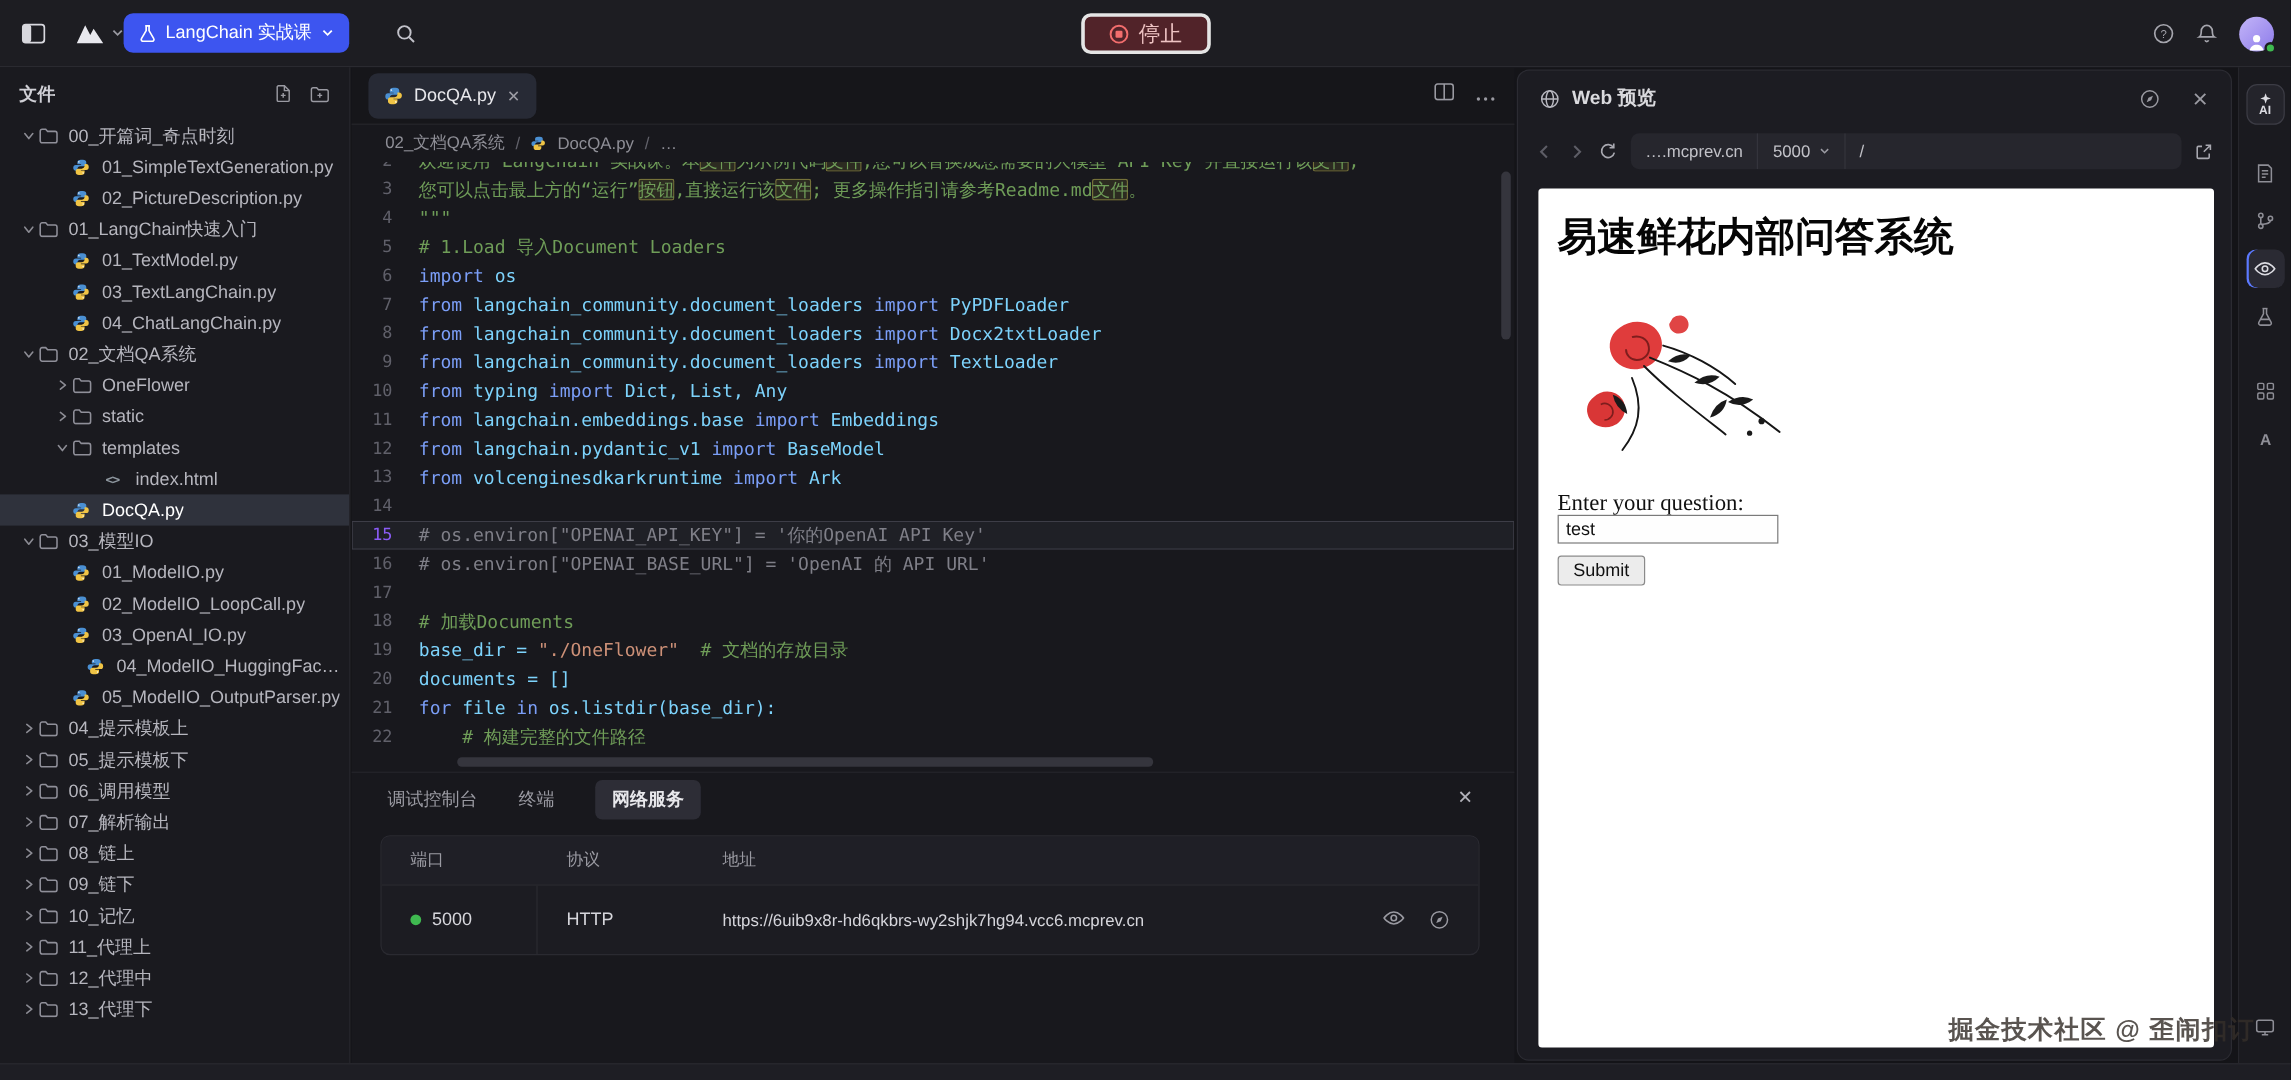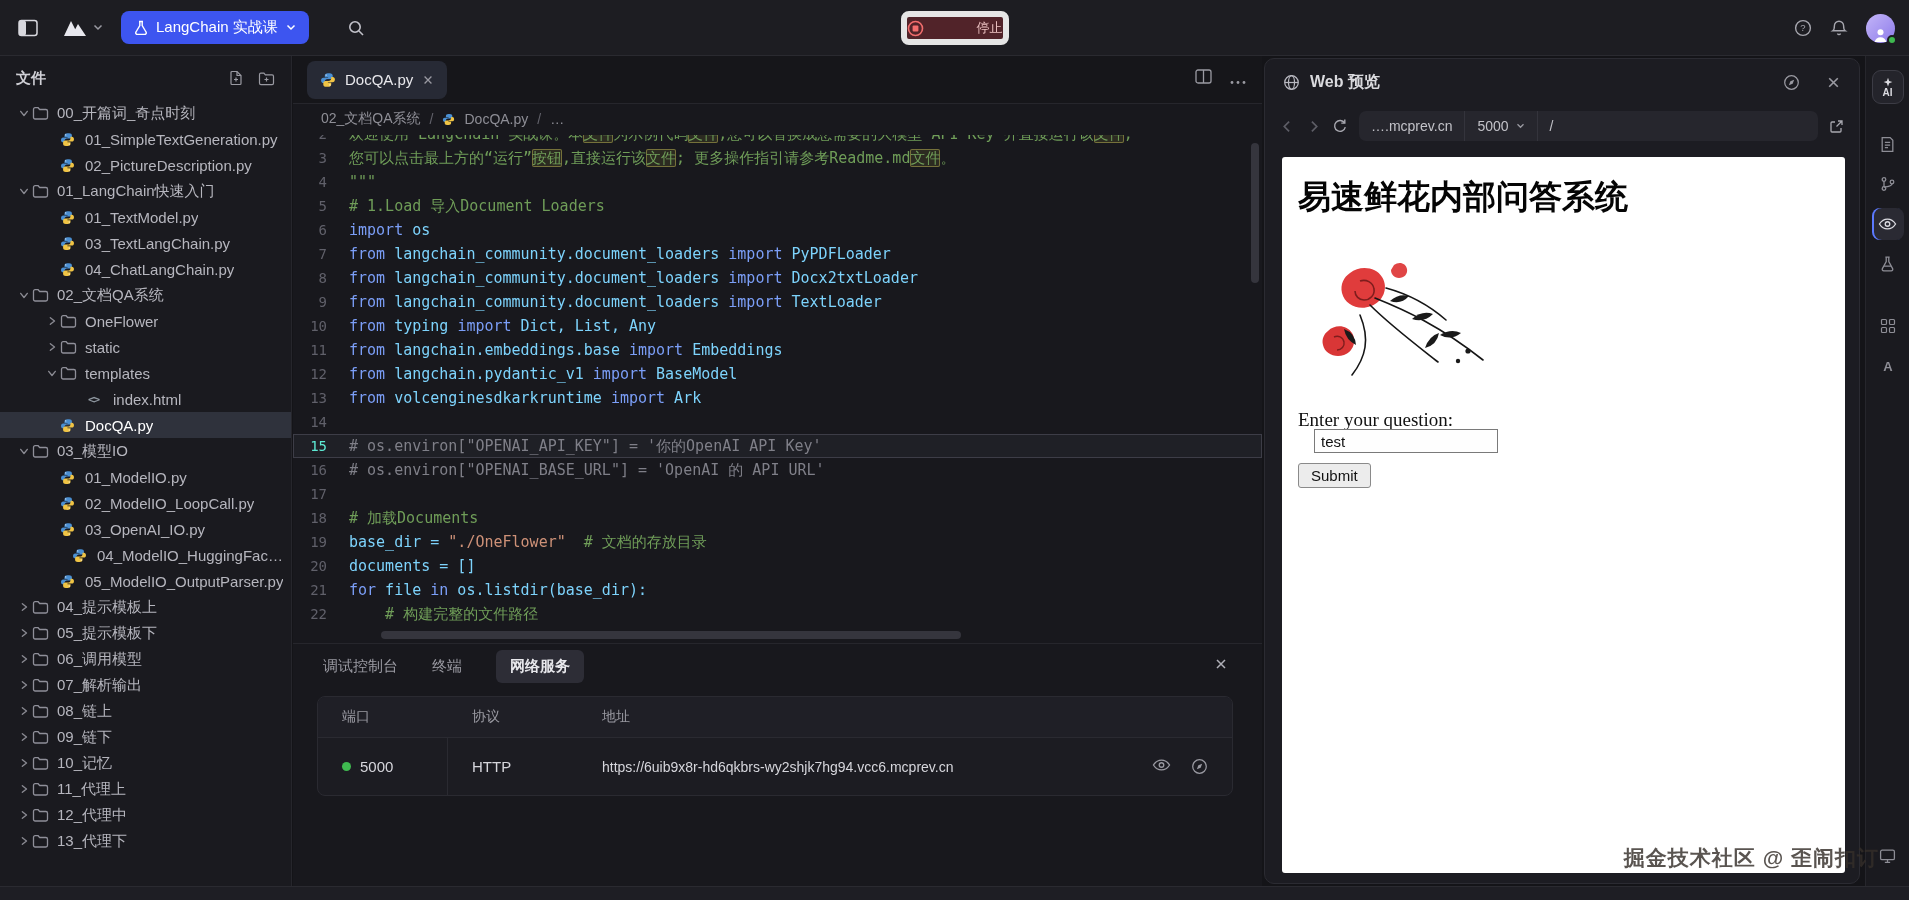--- a/index.html
+++ b/index.html
@@ -8,27 +8,27 @@
   .app { position:relative; width:1909px; height:900px; overflow:hidden;
          background:#141418; color:#d8d8dc;
          font-family:"Liberation Sans","DejaVu Sans",sans-serif; }
 
   
   .topbar { position:absolute; left:0; top:0; right:0; height:56px; background:#1d1d22;
             border-bottom:1px solid #2a2a30; display:flex; align-items:center; z-index:5; }
   .tb-toggle { margin-left:18px; display:flex; cursor:pointer; }
   .tb-logo { margin-left:24px; display:flex; align-items:center; }
   .tb-logochev { margin-left:5px; color:#9a9aa2; display:flex; }
-  .badge { margin-left:18px; height:33px; background:#3d55f0; border-radius:8px; color:#fff;
+  .badge { height:33px; background:#3d55f0; border-radius:8px; color:#fff;
            display:flex; align-items:center; gap:8px; padding:0 13px; font-size:15px; font-weight:500; }
   .tb-search { margin-left:38px; display:flex; }
   .stopbtn { position:absolute; left:50%; top:11px; transform:translateX(-50%);
-             min-width:108px; height:34px; background:#512329; border:6px solid #e5e5e5; border-radius:8px;
-             display:flex; align-items:center; justify-content:space-between; gap:8px;
-             color:#eec3c3; font-size:13px; cursor:pointer; }
+             min-width:108px; height:34px; background:#512329; border:3px solid #e5e5e5; border-radius:8px;
+             display:flex; align-items:center; justify-content:center; gap:8px;
+             color:#eec3c3; font-size:18px; cursor:pointer; }
   .top-right { position:absolute; right:14px; top:0; height:56px; display:flex; align-items:center; gap:18px; }
   .avatar { width:29px; height:29px; border-radius:50%; background:linear-gradient(135deg,#c3b5f8,#8d7bea);
             display:flex; align-items:flex-end; justify-content:center; position:relative; overflow:visible; }
   .avatar .dot { position:absolute; right:-2px; bottom:-2px; width:10px; height:10px; background:#3fb950;
                  border:2px solid #1d1d22; border-radius:50%; }
 
   
   .sidebar { position:absolute; left:0; top:56px; width:292px; bottom:14px; background:#1a1a1f;
              border-right:1px solid #26262c; overflow:hidden; }
   .side-head { height:44px; display:flex; align-items:center; padding:0 16px; }
@@ -56,21 +56,21 @@
   .breadcrumb .bsep { color:#62626b; }
   .breadcrumb .bicon { display:flex; }
 
   
   .codewrap { position:absolute; left:0; right:0; top:79px; bottom:243px; overflow:hidden; }
   .cline { display:flex; height:24px; line-height:24px;
            font-family:"DejaVu Sans Mono","Liberation Mono",monospace; font-size:15px; }
   .cline.clip { margin-top:-13px; }
   .cline.active { background:rgba(130,140,170,.07); box-shadow:inset 0 0 0 1px #3d3d47; }
   .lnum { width:56px; flex:none; text-align:right; padding-right:22px; color:#60606a; font-size:14px; }
-  .cline.active .lnum { color:#5eead4; }
+  .cline.active .lnum { color:#8b5cf6; }
   .lcontent { white-space:pre; }
   .tk-n  { color:#7dd3fc; }
   .tk-k  { color:#7b9ef7; }
   .tk-s  { color:#ce9178; }
   .tk-c  { color:#6f9d58; }
   .tk-cg { color:#7f7f88; }
   .boxed { box-shadow:inset 0 0 0 1px #75713a; background:rgba(120,115,50,.22); border-radius:2px; }
   .vthumb { position:absolute; right:3px; top:8px; width:8px; height:140px; background:#35353d; border-radius:4px; }
   .hthumb { position:absolute; left:88px; bottom:4px; width:580px; height:8px; background:#35353d; border-radius:4px; }
 
@@ -114,21 +114,21 @@
   .seg + .seg { border-left:1px solid #34343c; }
   .seg.grow { flex:1; }
   .pv-page { position:absolute; left:17px; right:14px; top:98px; bottom:10px; background:#ffffff;
              border-radius:3px; overflow:hidden; color:#111;
              font-family:"Liberation Serif","DejaVu Serif",serif; }
   .pv-h1 { margin:18px 0 0 16px; font-size:33px; font-weight:700; color:#050505; }
   .flower { position:absolute; left:8px; top:86px; }
   .q-label { position:absolute; left:16px; top:252px; font-size:19px; }
   .q-input { position:absolute; left:16px; top:272px; width:184px; height:24px;
              border:1px solid #7a7a7a; background:#fefefe; padding:1px 6px; color:#111;
-             font:15px "Liberation Sans",sans-serif;margin-left:16px; }
+             font:15px "Liberation Sans",sans-serif; }
   .q-submit { position:absolute; left:16px; top:306px; padding:3px 12px; background:#ececec;
               border:1px solid #8a8a8a; border-radius:3px; color:#111; cursor:pointer;
               font:15px "Liberation Sans",sans-serif; }
 
   .watermark { position:absolute; right:30px; top:844px; z-index:40; font-size:21px; font-weight:600;
                color:rgba(52,46,42,.82); letter-spacing:1px;
                font-family:"Liberation Sans","DejaVu Sans",sans-serif; }
 
   
   .rail { position:absolute; right:0; top:56px; width:44px; bottom:14px; background:#1a1a1f;

